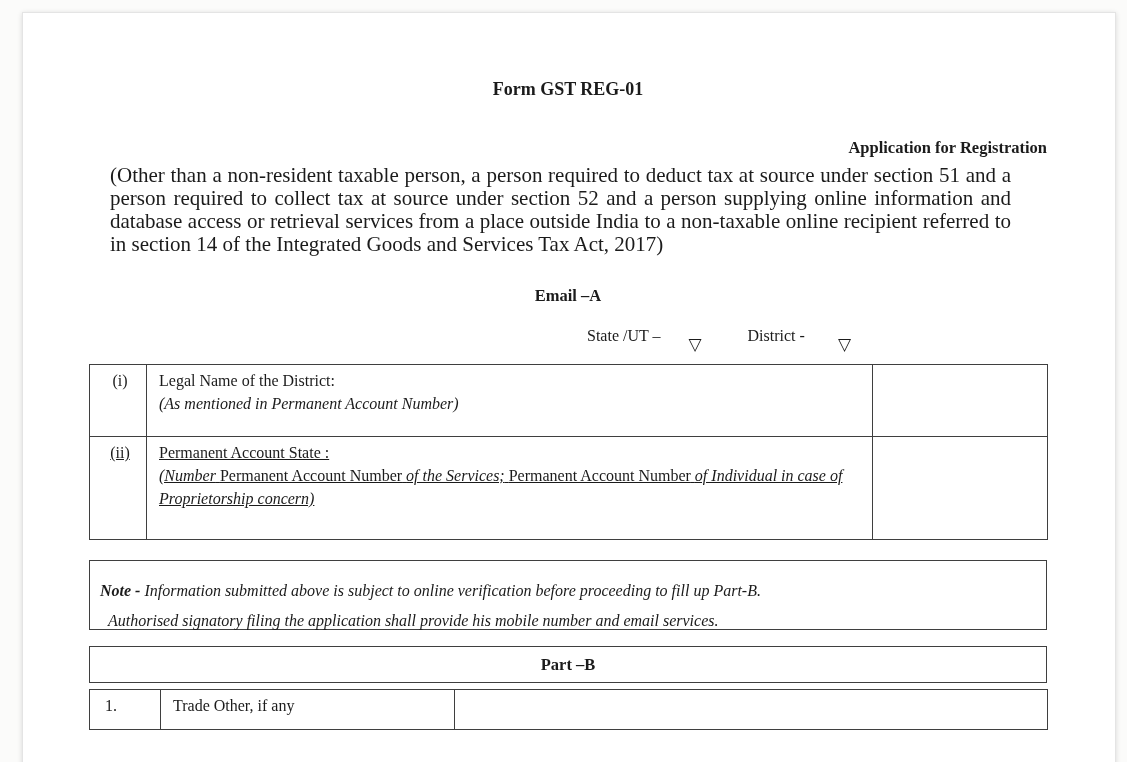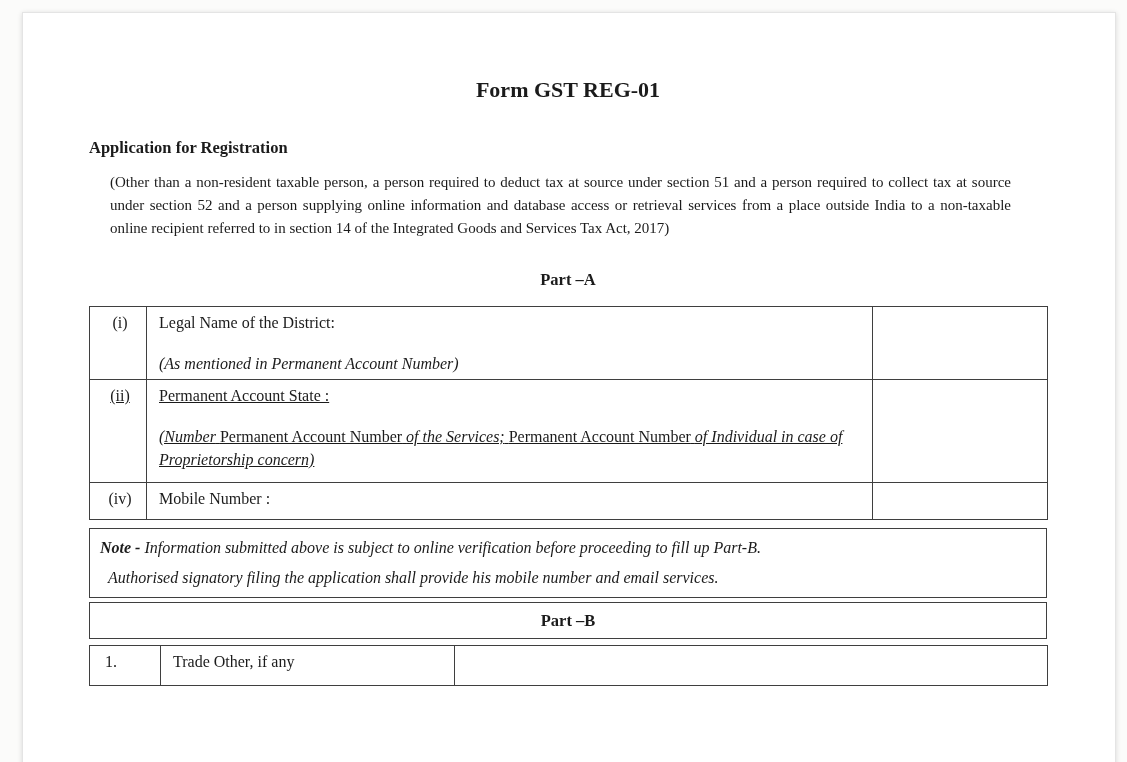--- a/index.html
+++ b/index.html
@@ -24,34 +24,34 @@
     box-sizing: border-box;
   }
   .content {
     margin-left: 66px;
     width: 958px;
   }
   .doc-title {
     margin-top: 67px;
     text-align: center;
     font-weight: bold;
-    font-size: 22px;
+    font-size: 18px;
     line-height: 19px;
   }
   .doc-subtitle {
     margin-top: 39px;
-    text-align: left;
+    text-align: right;
     font-weight: bold;
     font-size: 16.5px;
     line-height: 19px;
   }
   .intro {
-    margin: 14px 0 0 21px;
+    margin: 7px 0 0 21px;
     width: 901px;
-    font-size: 15px;
+    font-size: 21px;
     line-height: 23px;
     text-align: justify;
   }
   .part-heading {
     margin-top: 30px;
     text-align: center;
     font-weight: bold;
     font-size: 16.5px;
     line-height: 19px;
   }
@@ -89,36 +89,36 @@
   }
   td.num {
     text-align: center;
     padding-left: 2px;
     padding-right: 2px;
   }
   .row-i   td { height: 72px; }
   .row-ii  td { height: 103px; text-decoration: underline; }
   .row-iii td { height: 38px; }
   .row-iv  td { height: 37px; }
-  .note-line  { margin-top: 20px; line-height: 23px; }
+  .note-line  { margin-top: 2px; line-height: 23px; }
   .it { font-style: italic; }
   .b  { font-weight: bold; }
   .note-box {
-    margin-top: 8px;
+    margin-top: 20px;
     width: 958px;
     height: 70px;
     border: 1px solid #3f3f3f;
     box-sizing: border-box;
-    padding: 9px 10px 0 10px;
+    padding: 20px 10px 0 10px;
     font-size: 16px;
     line-height: 19px;
   }
   .note-line2 { margin-top: 11px; margin-left: 8px; }
   .partb-box {
-    margin-top: 4px;
+    margin-top: 16px;
     width: 958px;
     height: 37px;
     border: 1px solid #3f3f3f;
     box-sizing: border-box;
     display: flex;
     align-items: center;
     justify-content: center;
     font-weight: bold;
     font-size: 16.5px;
   }
@@ -131,22 +131,25 @@
 
 <div class="page-card">
   <div class="content">
 
     <div class="doc-title">Form GST REG-01</div>
 
     <div class="doc-subtitle">Application for Registration</div>
 
     <p class="intro">(Other than a non-resident taxable person, a person required to deduct tax at source under section 51 and a person required to collect tax at source under section 52 and a person supplying online information and database access or retrieval services from a place outside India to a non-taxable online recipient referred to in section 14 of the Integrated Goods and Services Tax Act, 2017)</p>
 
-    <div class="part-heading">Part –A</div>
-
+    <div class="part-heading">Email –A</div>
+
+    <div class="selector-row">
+      <span>State /UT –</span><span class="dropdown-tri tri-state">▽</span><span class="lbl-district">District -</span><span class="dropdown-tri tri-district">▽</span>
+    </div>
 
     <table class="form-table part-a-table">
       <colgroup>
         <col style="width:57px">
           <col style="width:726px">
           <col style="width:175px">
       </colgroup>
       <tbody>
           <tr class="row-i">
         <td class="num">(i)</td>
@@ -163,27 +166,20 @@
           <div class="note-line">
             <span class="it">(Number</span>
             <span>Permanent Account Number</span>
             <span class="it">of the Services;</span>
             <span>Permanent Account Number</span>
             <span class="it">of Individual in case of Proprietorship concern)</span>
           </div>
         </td>
         <td></td>
       </tr>
-      <tr class="row-iv">
-        <td class="num">(iv)</td>
-        <td>
-          <div>Mobile Number :</div>
-        </td>
-        <td></td>
-      </tr>
     </tbody>
       </table>
 
     <div class="note-box">
       <div>
         <span class="it b">Note -</span>
         <span class="it">Information submitted above is subject to online verification before proceeding to fill up Part-B.</span>
       </div>
       <div class="note-line2 it">Authorised signatory filing the application shall provide his mobile number and email services.</div>
     </div>

